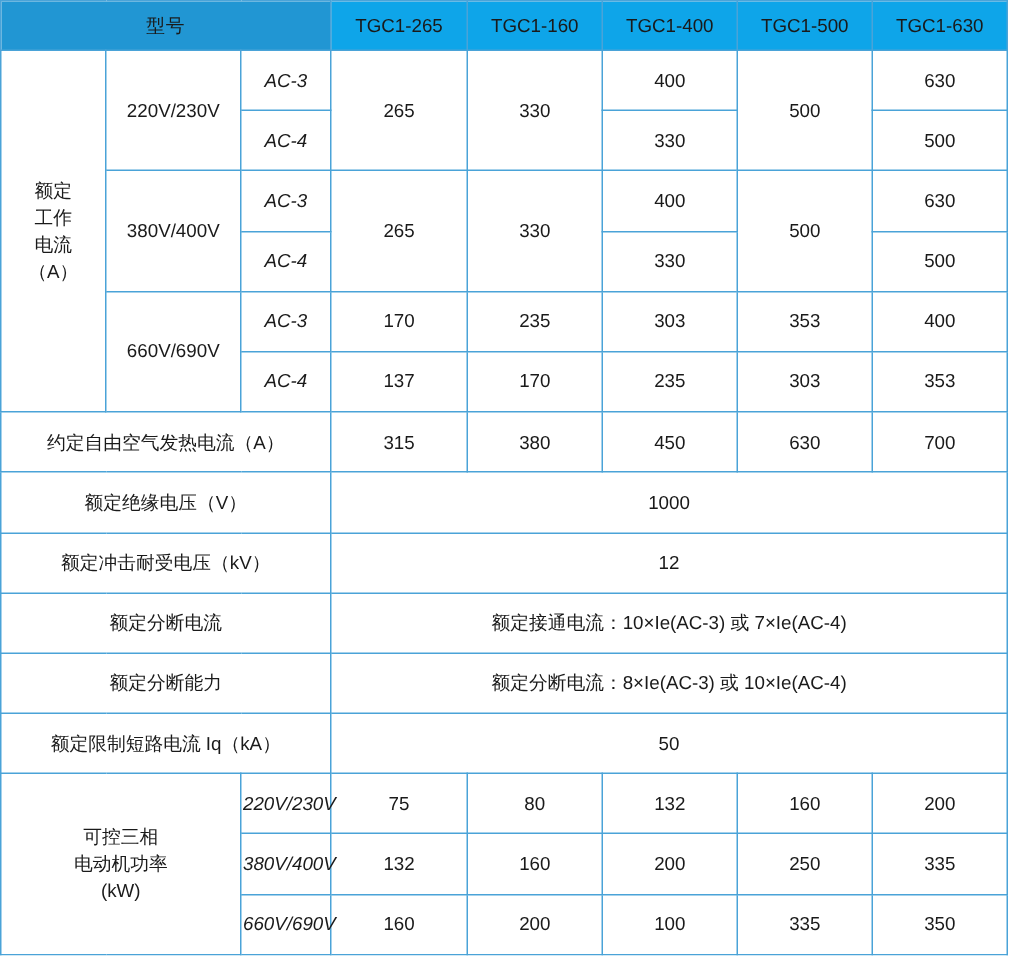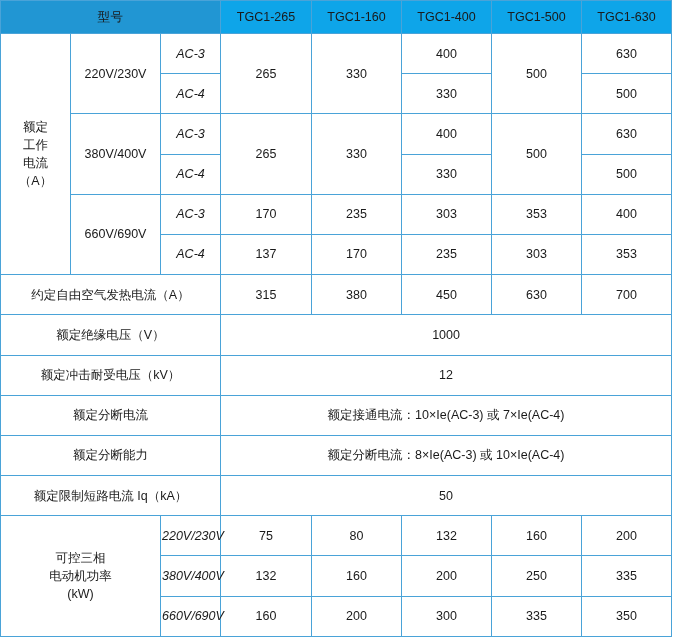--- a/index.html
+++ b/index.html
@@ -200,18 +200,18 @@
       <td class="num">132</td>
       <td class="num">160</td>
       <td class="num">200</td>
       <td class="num">250</td>
       <td class="num">335</td>
     </tr>
     <tr>
       <td class="acl">660V/690V</td>
       <td class="num">160</td>
       <td class="num">200</td>
-      <td class="num">300</td>
+      <td class="num">100</td>
       <td class="num">335</td>
       <td class="num">350</td>
     </tr>
   </tbody>
 </table>
 
 </body></html>

